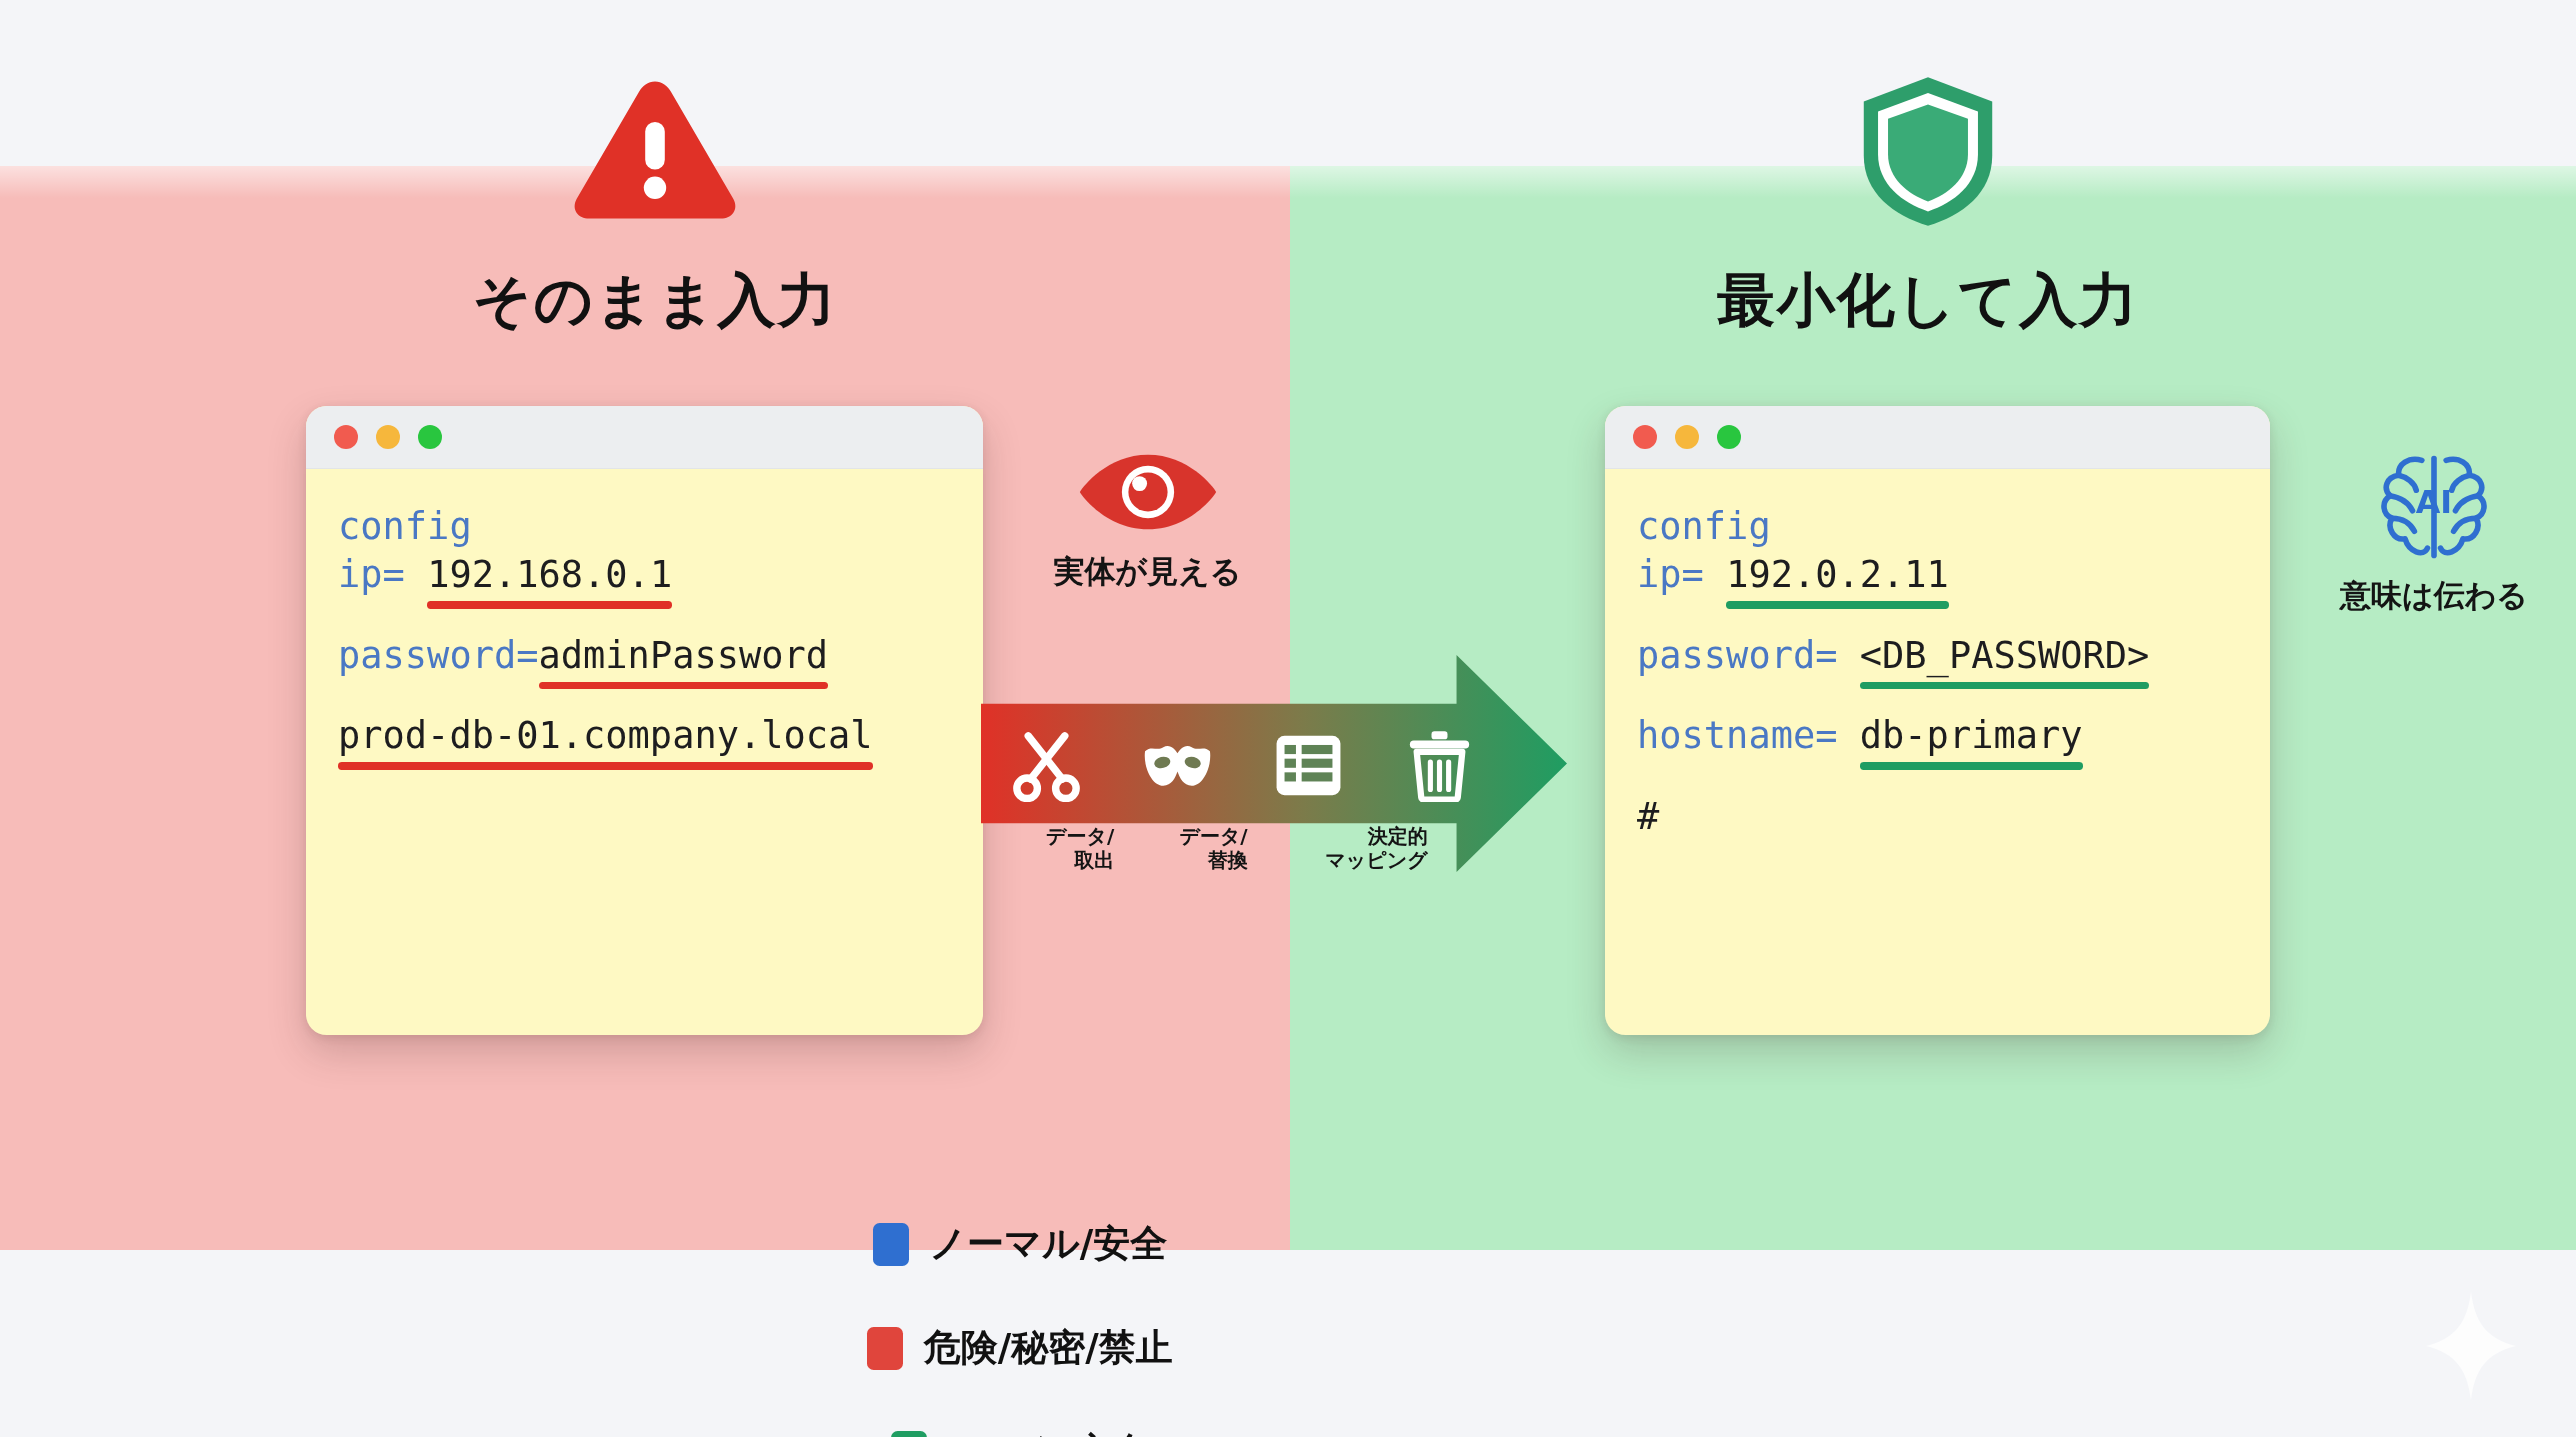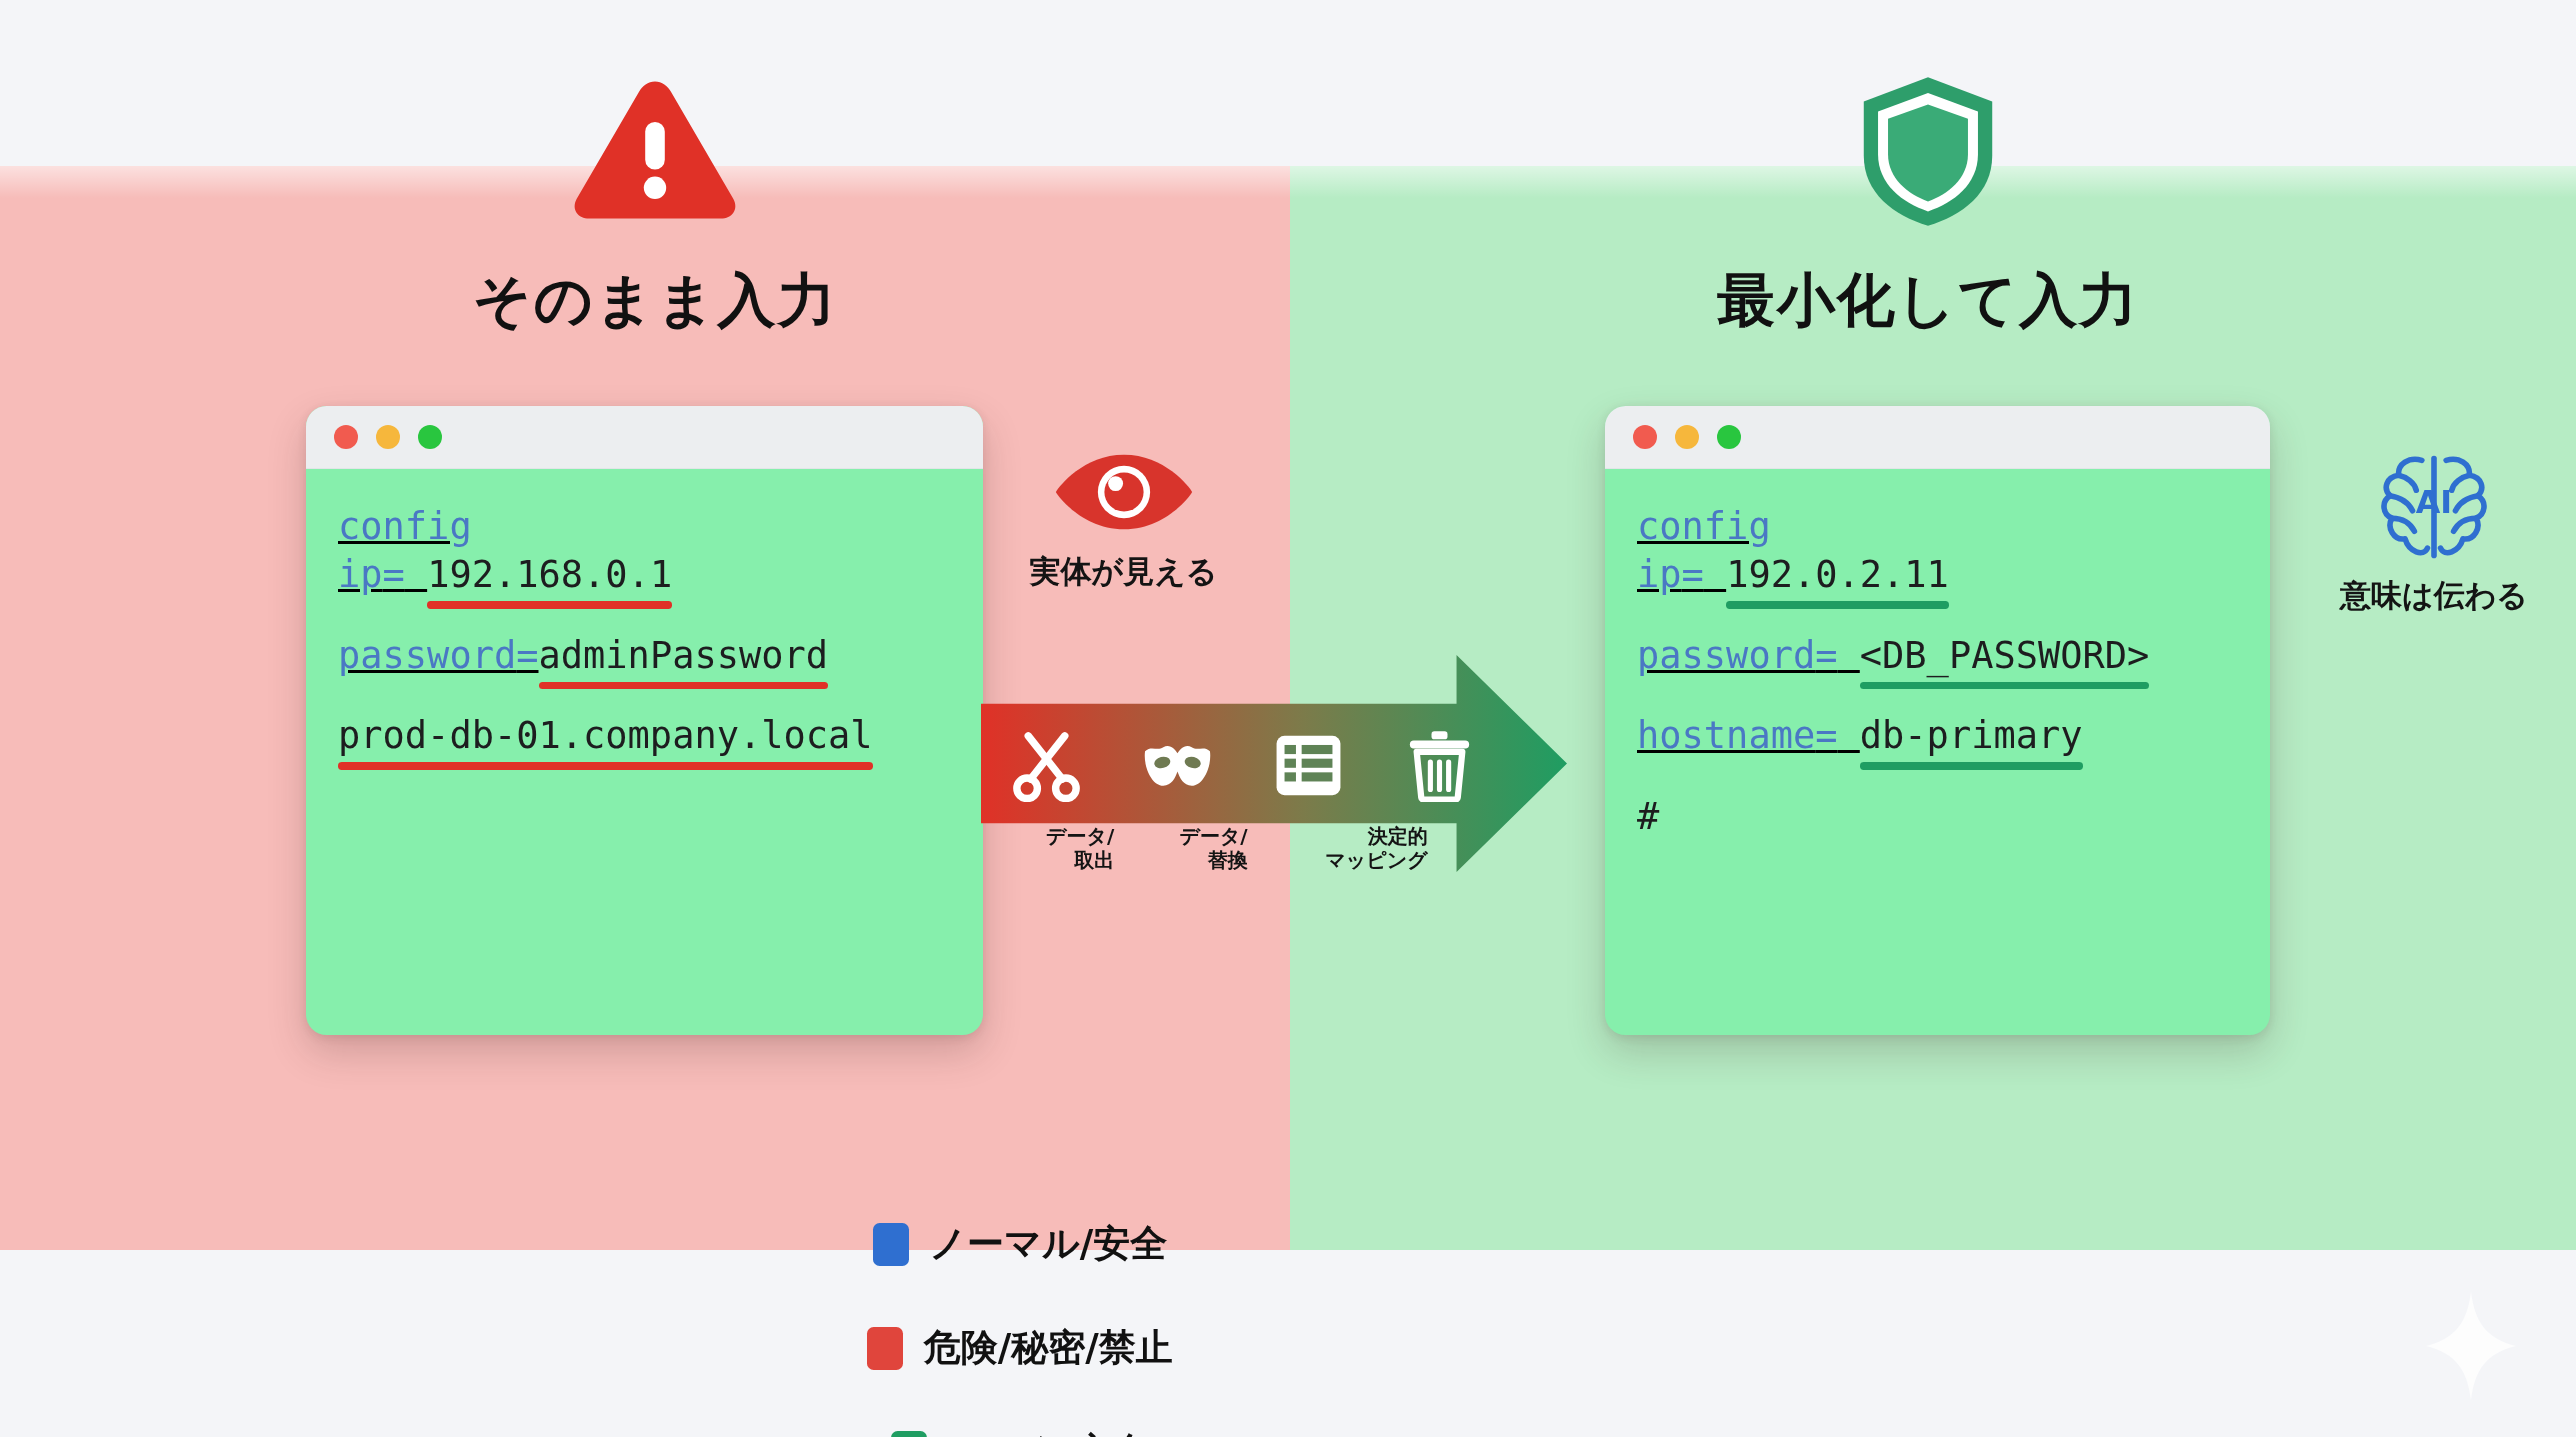--- a/index.html
+++ b/index.html
@@ -30,24 +30,23 @@
   .panel-title{
     position:absolute;text-align:center;color:#111;
     font-size:58px;font-weight:700;letter-spacing:1.9px;
     font-family:"DejaVu Sans","Liberation Sans",sans-serif;
   }
   #title-danger{left:271px;top:262px;width:768px;}
   #title-safe{left:1544px;top:262px;width:768px;}
 
   
   .code-window{
-    position:absolute;background:#86efac;border-radius:20.6px;
+    position:absolute;background:#fef9c3;border-radius:20.6px;
     box-shadow:0 17px 39px rgba(60,30,30,.20),0 2.8px 9.4px rgba(60,30,30,.10);
     overflow:hidden;
-    text-decoration:underline;
   }
   #window-left{left:306px;top:406px;width:677px;height:629px;}
   #window-right{left:1605px;top:406px;width:665px;height:629px;}
   .titlebar{height:62px;background:#eceef0;display:flex;align-items:center;
     padding-left:28px;gap:18px;border-bottom:0.9px solid #e2e5e8;}
   .dot{width:24px;height:24px;border-radius:50%;}
   .dot.red{background:#f15b4f;}
   .dot.yellow{background:#f6b73c;}
   .dot.green{background:#29c63f;}
 
@@ -61,21 +60,21 @@
   .k{color:#4a78c4;}
   .v{color:#1d1d1f;position:relative;display:inline-block;}
   .v.u-red::after,.v.u-green::after{
     content:"";position:absolute;left:0;right:0;bottom:-12px;height:7.5px;border-radius:3.7px;
   }
   .v.u-red::after{background:#e03127;}
   .v.u-green::after{background:#1f9d62;}
   .jp-mono{font-family:"DejaVu Sans","Liberation Sans",sans-serif;font-size:37px;}
 
   
-  #eye-block{position:absolute;left:983px;top:449px;width:281px;text-align:center;}
+  #eye-block{position:absolute;left:983px;top:449px;width:281px;text-align:center;padding-left:24px;}
   #eye-icon{width:140px;height:86px;}
   #eye-label{margin-top:13px;font-size:31px;font-weight:700;color:#141414;
     font-family:"DejaVu Sans","Liberation Sans",sans-serif;}
 
   #brain-block{position:absolute;left:2284px;top:451px;width:300px;text-align:center;}
   #brain-icon{width:122px;height:112px;}
   #brain-label{margin-top:9.4px;font-size:31px;font-weight:700;color:#141414;
     font-family:"DejaVu Sans","Liberation Sans",sans-serif;}
 
   

